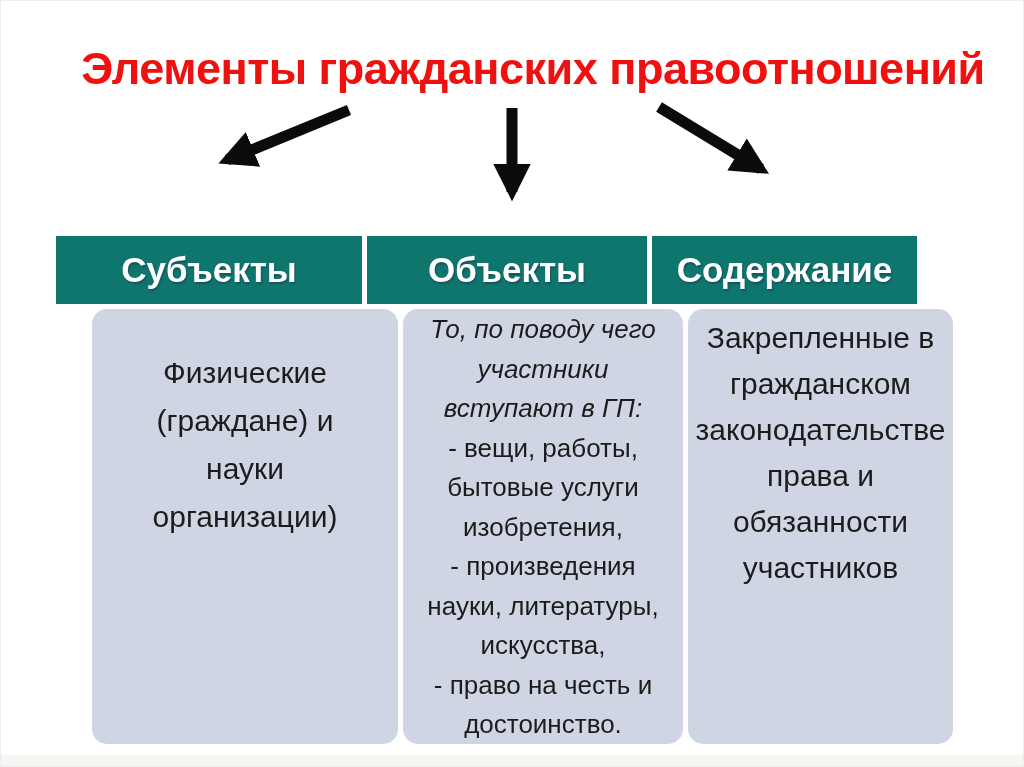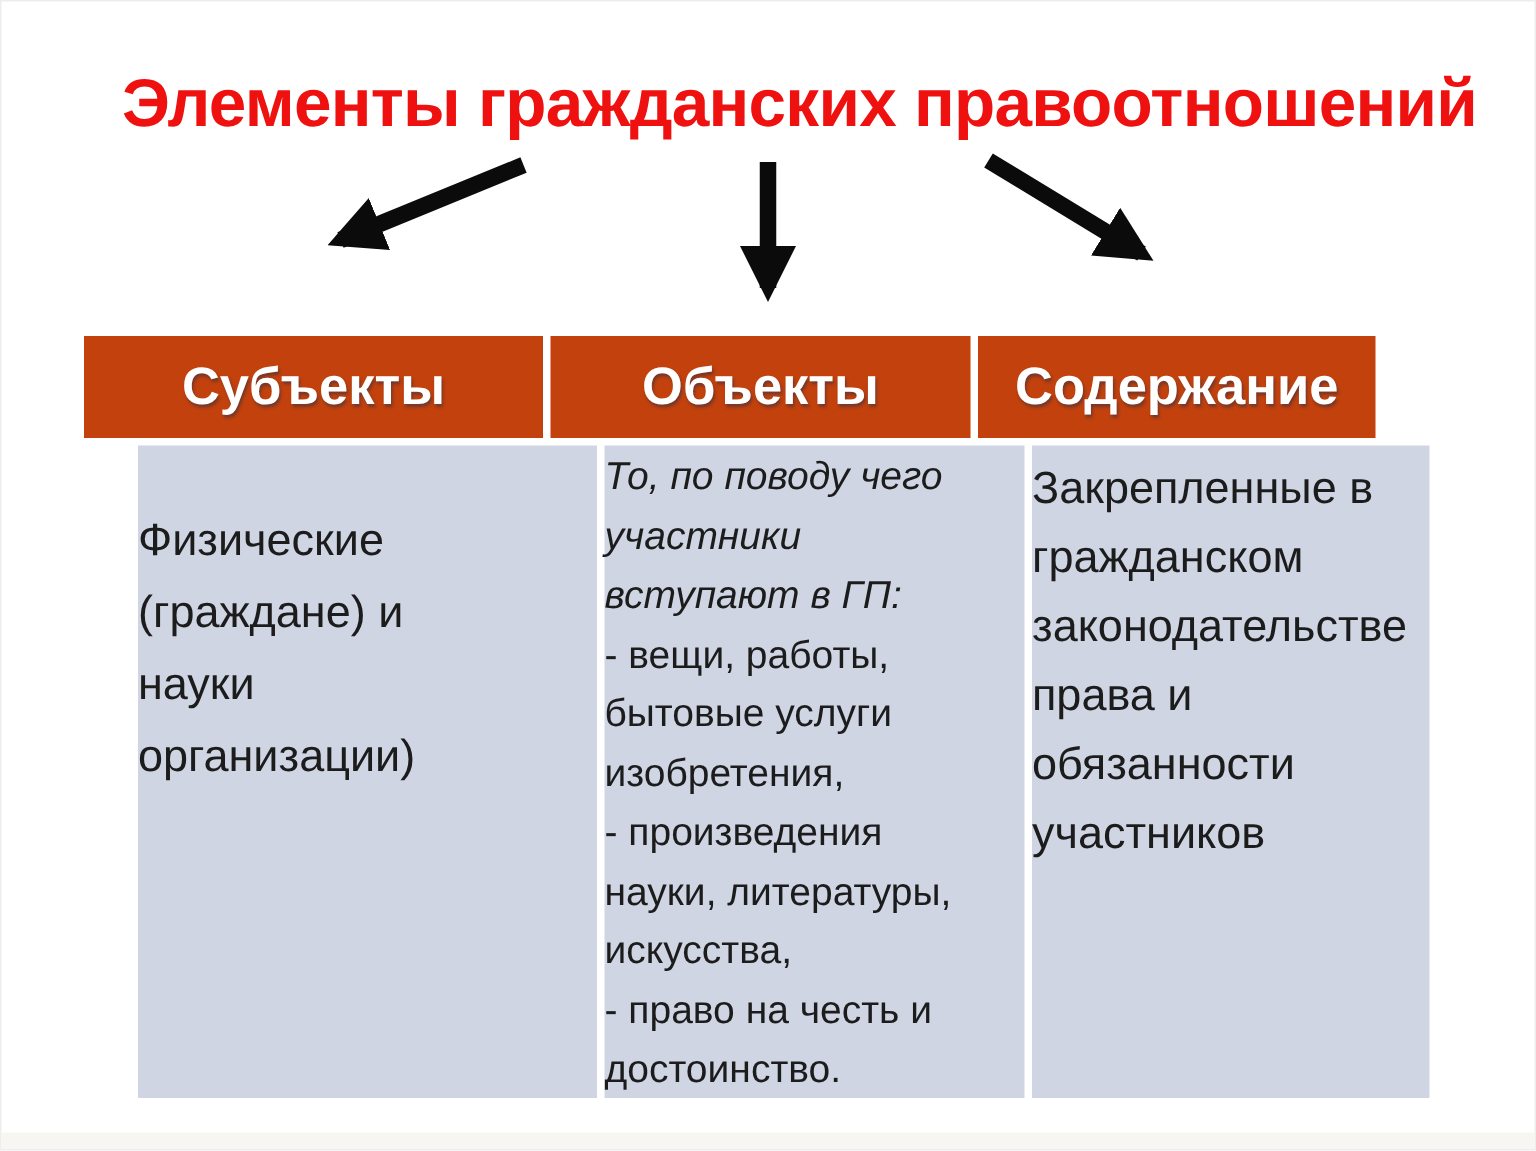--- a/index.html
+++ b/index.html
@@ -23,31 +23,33 @@
   .arrows{
     position:absolute;top:95px;left:0;
   }
   .table{
     position:absolute;top:223px;left:55px;width:925px;
     display:flex;flex-direction:column;gap:5px;
   }
   .head-row,.body-row{display:flex;gap:5px;}
   .head-cell{
     height:68px;
-    background:#c2410c;
+    background:#0f766e;
     color:#ffffff;
     font-weight:700;font-size:35px;
     display:flex;align-items:center;justify-content:center;
     text-shadow:1px 2px 2px rgba(25,45,80,0.45);
+    margin-top:12px;
   }
   .body-cell{
     height:435px;
     background:#cfd5e3;
-    text-align:left;
+    text-align:center;
     box-sizing:border-box;
+    border-radius:15px;
   }
   .c1{width:306px;}
   .c2{width:280px;}
   .c3{width:265px;}
   .cell-subjects{font-size:30px;line-height:48px;padding-top:40px;margin-left:36px;}
   .cell-objects{font-size:26px;line-height:39.5px;padding-top:1px;}
   .cell-objects .intro{font-style:italic;}
   .cell-content{font-size:30px;line-height:46px;padding-top:6px;}
   .bottom-strip{
     position:absolute;left:0;bottom:0;width:1024px;height:11px;

